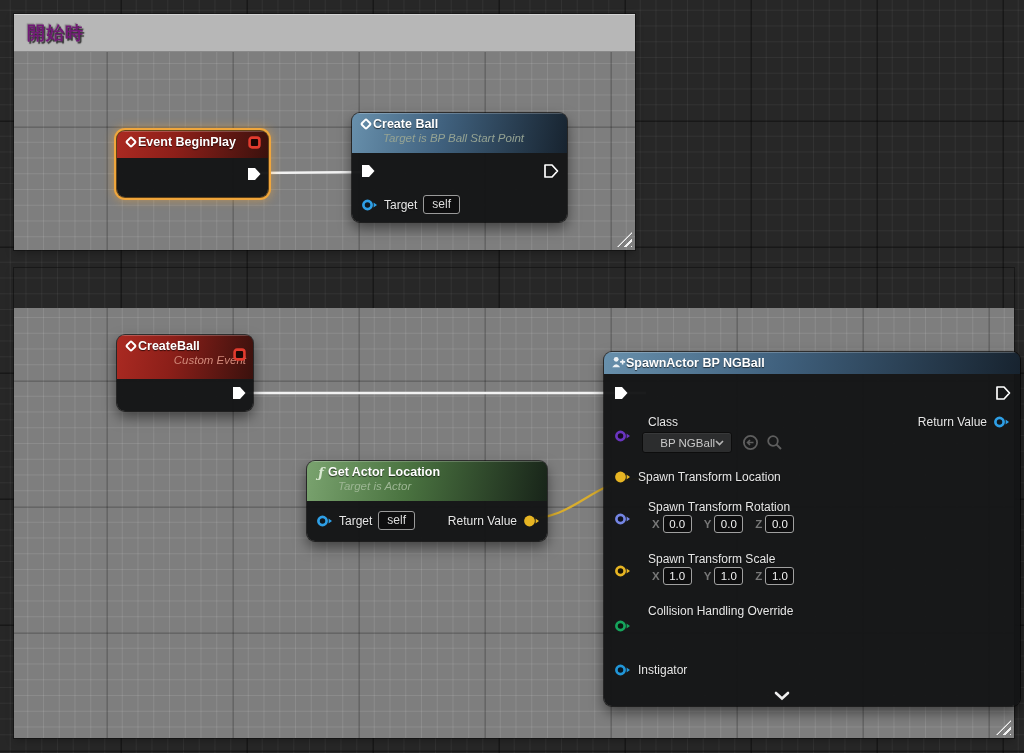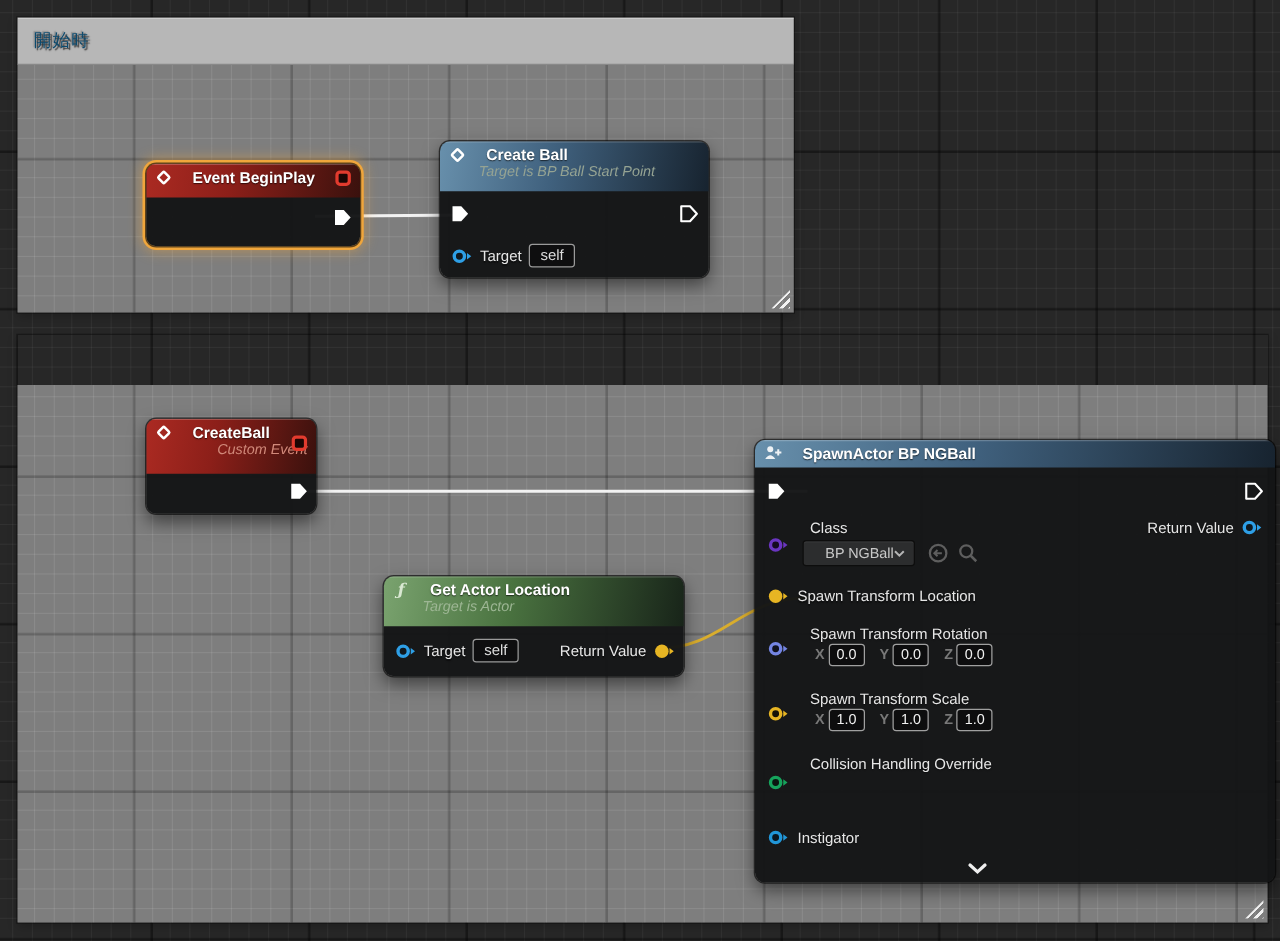--- a/index.html
+++ b/index.html
@@ -18,21 +18,21 @@
   }
 
   
   .comment { position:absolute; z-index:1; box-shadow:0 0 0 1px rgba(0,0,0,.35), 0 3px 8px rgba(0,0,0,.25); }
   .comment-bar {
     position:relative; height:38px; background:#b7b7b7;
     box-shadow: inset 0 1px 0 rgba(255,255,255,.4), inset 0 -1px 0 rgba(0,0,0,.25);
     display:flex; align-items:center; padding:0 13px; cursor:move;
   }
   .comment-title {
-    font-size:14px; font-weight:normal; color:#0c4a6e; letter-spacing:1px;
+    font-size:18px; font-weight:bold; color:#701a75; letter-spacing:1px;
     text-shadow: 1.5px 1.5px 1px rgba(40,40,40,.9), -1px -1px 1px rgba(60,60,60,.4);
     white-space:nowrap;
   }
   .comment-body {
     position:absolute; left:0; right:0; bottom:0;
     background-color:#7e7e7e;
     background-image:
       linear-gradient(to right, rgba(0,0,0,.20) 2px, transparent 2px),
       linear-gradient(to bottom, rgba(0,0,0,.20) 2px, transparent 2px),
       linear-gradient(to right, rgba(255,255,255,.10) 1px, transparent 1px),
@@ -57,21 +57,21 @@
     border-radius:8px; overflow:hidden;
     box-shadow:0 0 0 1px rgba(0,0,0,.6), 0 6px 14px rgba(0,0,0,.5);
   }
   .node.selected {
     box-shadow:0 0 0 1px rgba(0,0,0,.6), 0 0 0 3px #f0a63c, 0 0 10px 4px rgba(240,166,60,.45);
   }
   .node-header { position:relative; padding:4px 7px 5px 7px; box-shadow:inset 0 1px 0 rgba(255,255,255,.22); }
   .hdr-red   { background:linear-gradient(100deg,#ab2a22 0%,#8c1f19 40%,#3a110d 100%); }
   .hdr-blue  { background:linear-gradient(100deg,#6890ac 0%,#40617e 42%,#17232f 100%); }
   .hdr-green { background:linear-gradient(100deg,#7aa36f 0%,#4a7340 42%,#182419 100%); }
-  .hdr-line { display:flex; align-items:center; gap:16px; }
+  .hdr-line { display:flex; align-items:center; gap:0; }
   .node-title {
     font-size:12.5px; font-weight:bold; color:#ffffff; white-space:nowrap;
     text-shadow:0 1px 1px rgba(0,0,0,.65);
   }
   .node-sub { font-size:11.5px; font-style:italic; padding-left:24px; white-space:nowrap; margin-top:1px; }
   .sub-gray-green { color:#95a393; }
   .sub-salmon     { color:#d1897a; }
   .sub-light-green{ color:#9db694; }
 
   .row { position:absolute; display:flex; align-items:center; }
@@ -116,21 +116,21 @@
   <div class="comment-body" style="top:40px; background-position:-34px -54px;"></div>
   <div class="resize-handle"></div>
 </div>
 
 <svg class="wires" width="1024" height="753" viewBox="0 0 1024 753">
   <line x1="252" y1="173" x2="374" y2="172" stroke="#f2f2f2" stroke-width="2.4"></line>
   <line x1="234" y1="393" x2="646" y2="393" stroke="#f2f2f2" stroke-width="2.4"></line>
   <path d="M524 519 C 580 519 590 478 648 478" stroke="#d9ad2d" stroke-width="2.2" fill="none"></path>
 </svg>
 
-<div class="node selected" style="left:117px; top:131px; width:171px; height:66px;">
+<div class="node selected" style="left:117px; top:131px; width:151px; height:66px;">
   <div class="node-header hdr-red" style="height:27px;">
     <div class="hdr-line">
       <svg class="pin-svg" width="14" height="14" viewBox="0 0 14 14">
           <rect x="3.6" y="3.6" width="6.8" height="6.8" rx="1" transform="rotate(45 7 7)" fill="none" stroke="#ffffff" stroke-width="2"></rect>
         </svg>
       <span class="node-title">Event BeginPlay</span>
       <svg class="pin-svg" style="margin-left:auto;" width="13" height="13" viewBox="0 0 13 13">
           <rect x="1.6" y="1.6" width="9.8" height="9.8" rx="2.4" fill="#1c0604" stroke="#e23b2e" stroke-width="2.6"></rect>
         </svg>
     </div>

